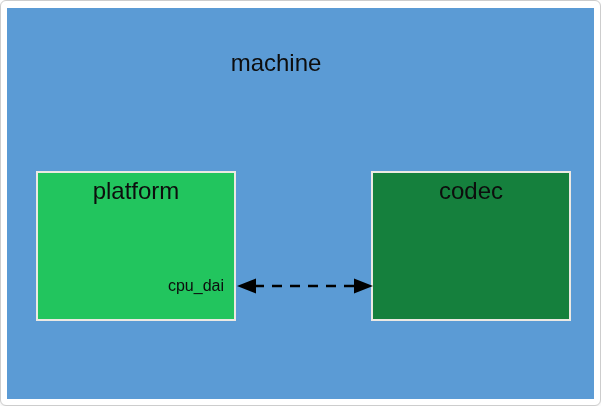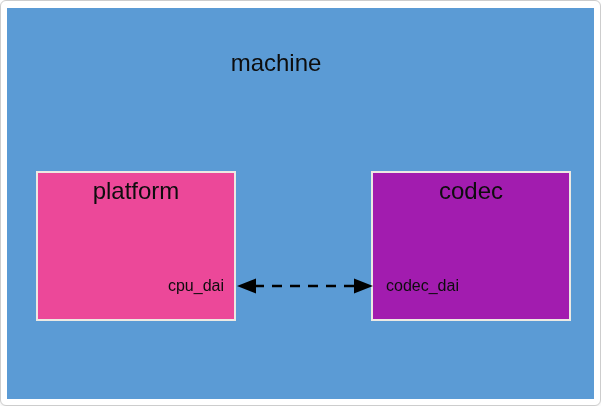--- a/index.html
+++ b/index.html
@@ -67,28 +67,27 @@
   }
 </style>
 </head>
 <body>
 
 <div class="card">
   <div class="machine-box" style="background-color: rgb(91, 155, 213);">
 
     <div class="machine-label">machine</div>
 
-    <div class="dai-box platform-box" style="background-color: #ec4899;">
+    <div class="dai-box platform-box" style="background-color: #22c55e;">
       <div class="box-title">platform</div>
       <div class="dai-label align-right">cpu_dai</div>
     </div>
 
-    <div class="dai-box codec-box" style="background-color: #a21caf;">
+    <div class="dai-box codec-box" style="background-color: #15803d;">
       <div class="box-title">codec</div>
-      <div class="dai-label align-left">codec_dai</div>
     </div>
 
     <svg class="dai-link" viewBox="0 0 136 22" aria-hidden="true">
       <line x1="17" y1="11" x2="119" y2="11" stroke-width="2.6" stroke-dasharray="10 8" stroke="#000000"></line>
       <polygon points="0,11 19,3.5 19,18.5" fill="#000000"></polygon>
       <polygon points="136,11 117,3.5 117,18.5" fill="#000000"></polygon>
     </svg>
 
   </div>
 </div>

